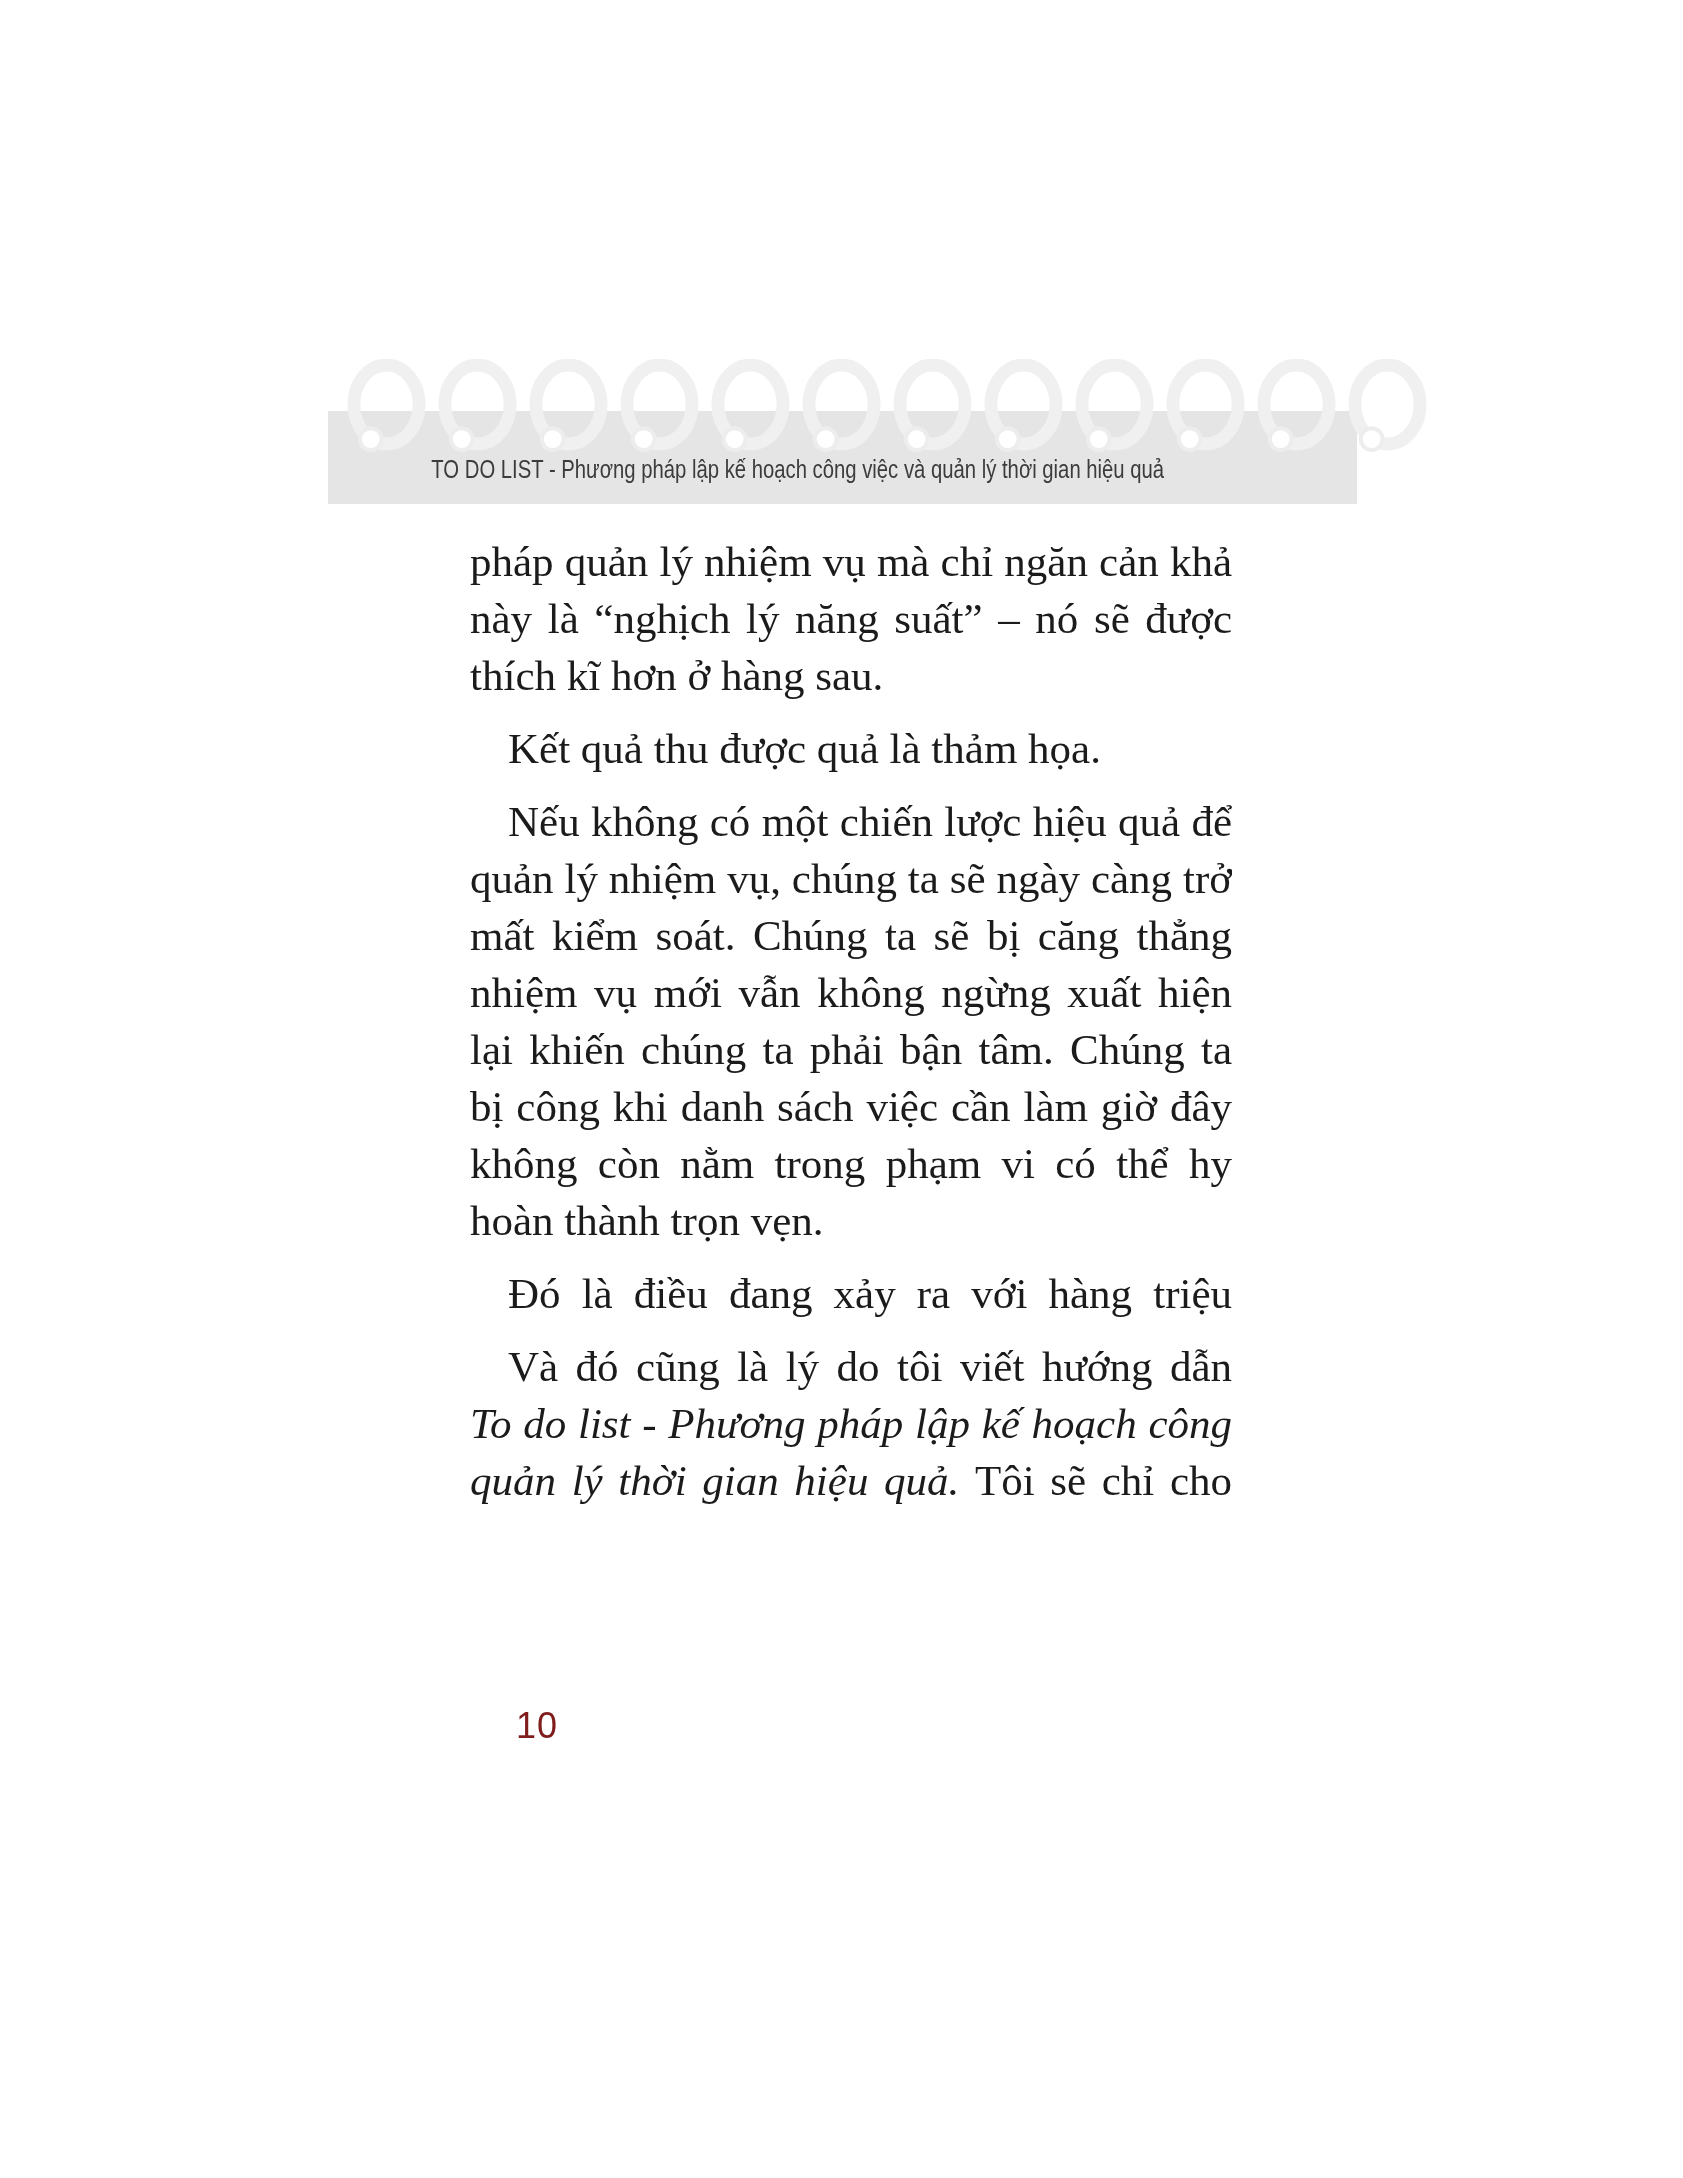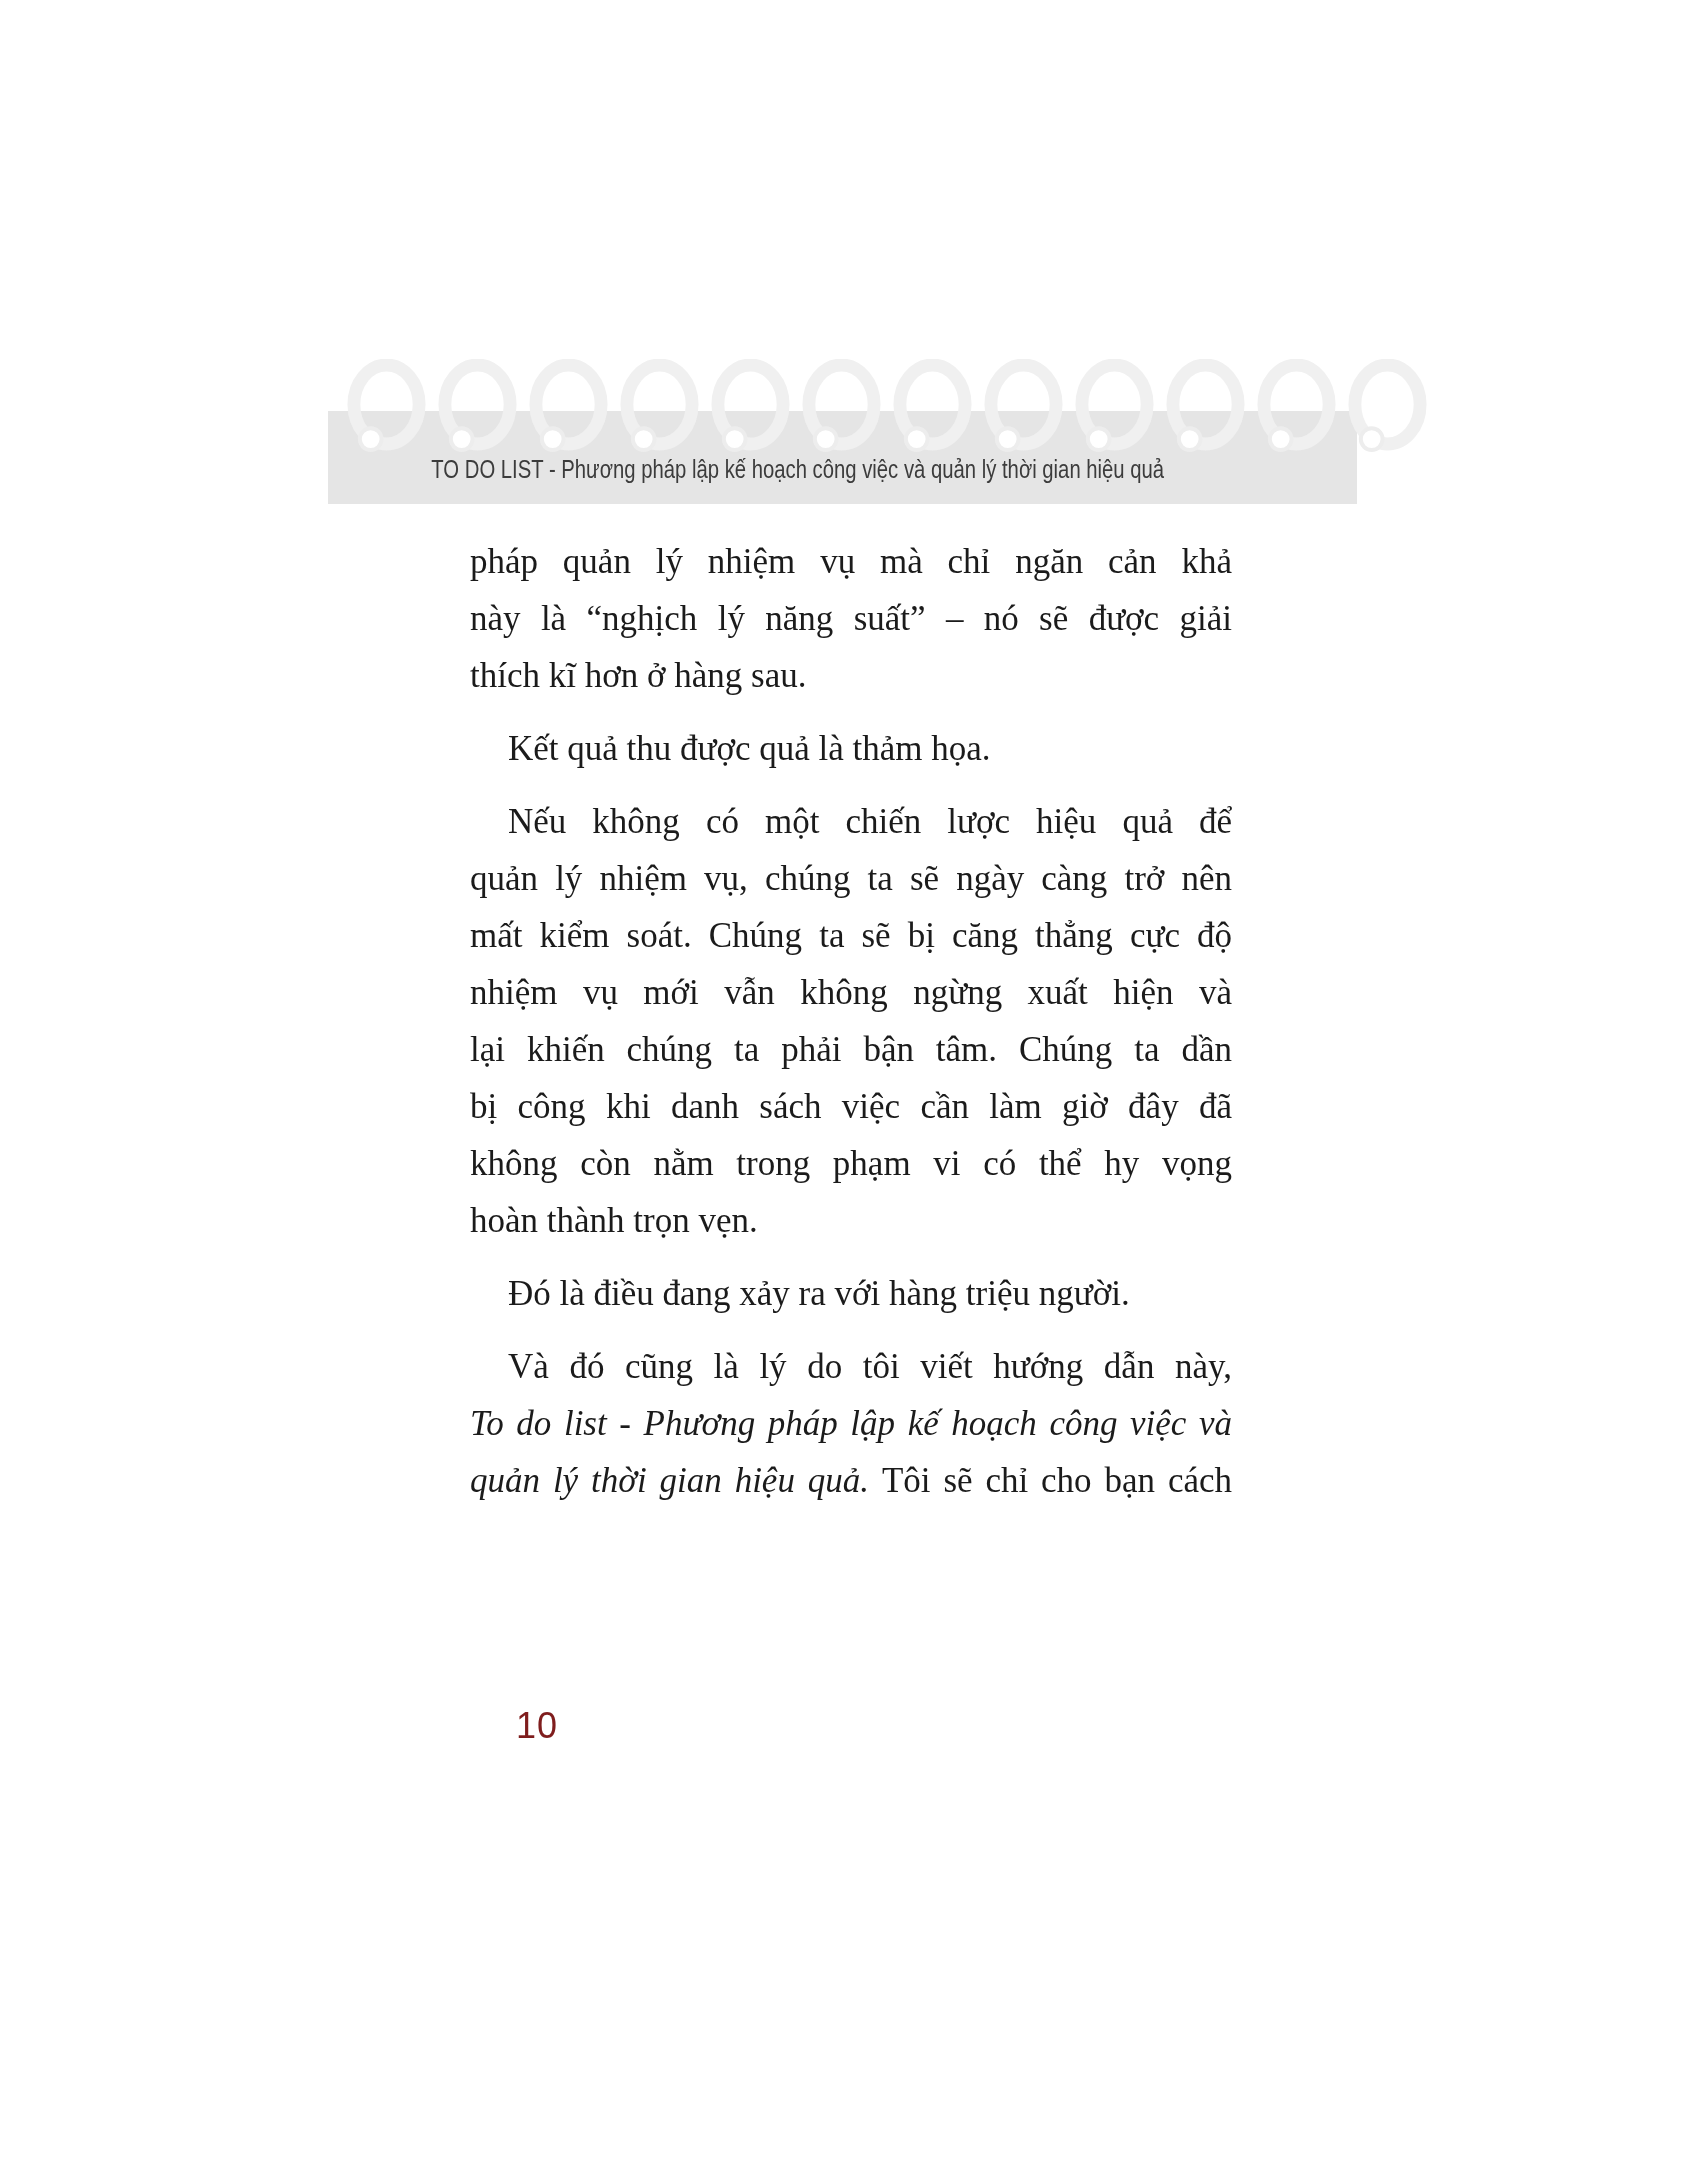--- a/index.html
+++ b/index.html
@@ -42,21 +42,21 @@
     color:#3c3c3c;
     transform:scaleX(0.78);
     transform-origin:50% 50%;
   }
 
   
   .body-col{
     position:absolute;
     left:470px;top:533px;
     width:762px;
-    font-size:35px;
+    font-size:43px;
     color:#1b1b1b;
     z-index:1;
   }
   .para + .para{margin-top:16px;}
   .line{
     height:57px;
     line-height:57px;
     text-align:justify;
     text-align-last:justify;
     overflow:hidden;

